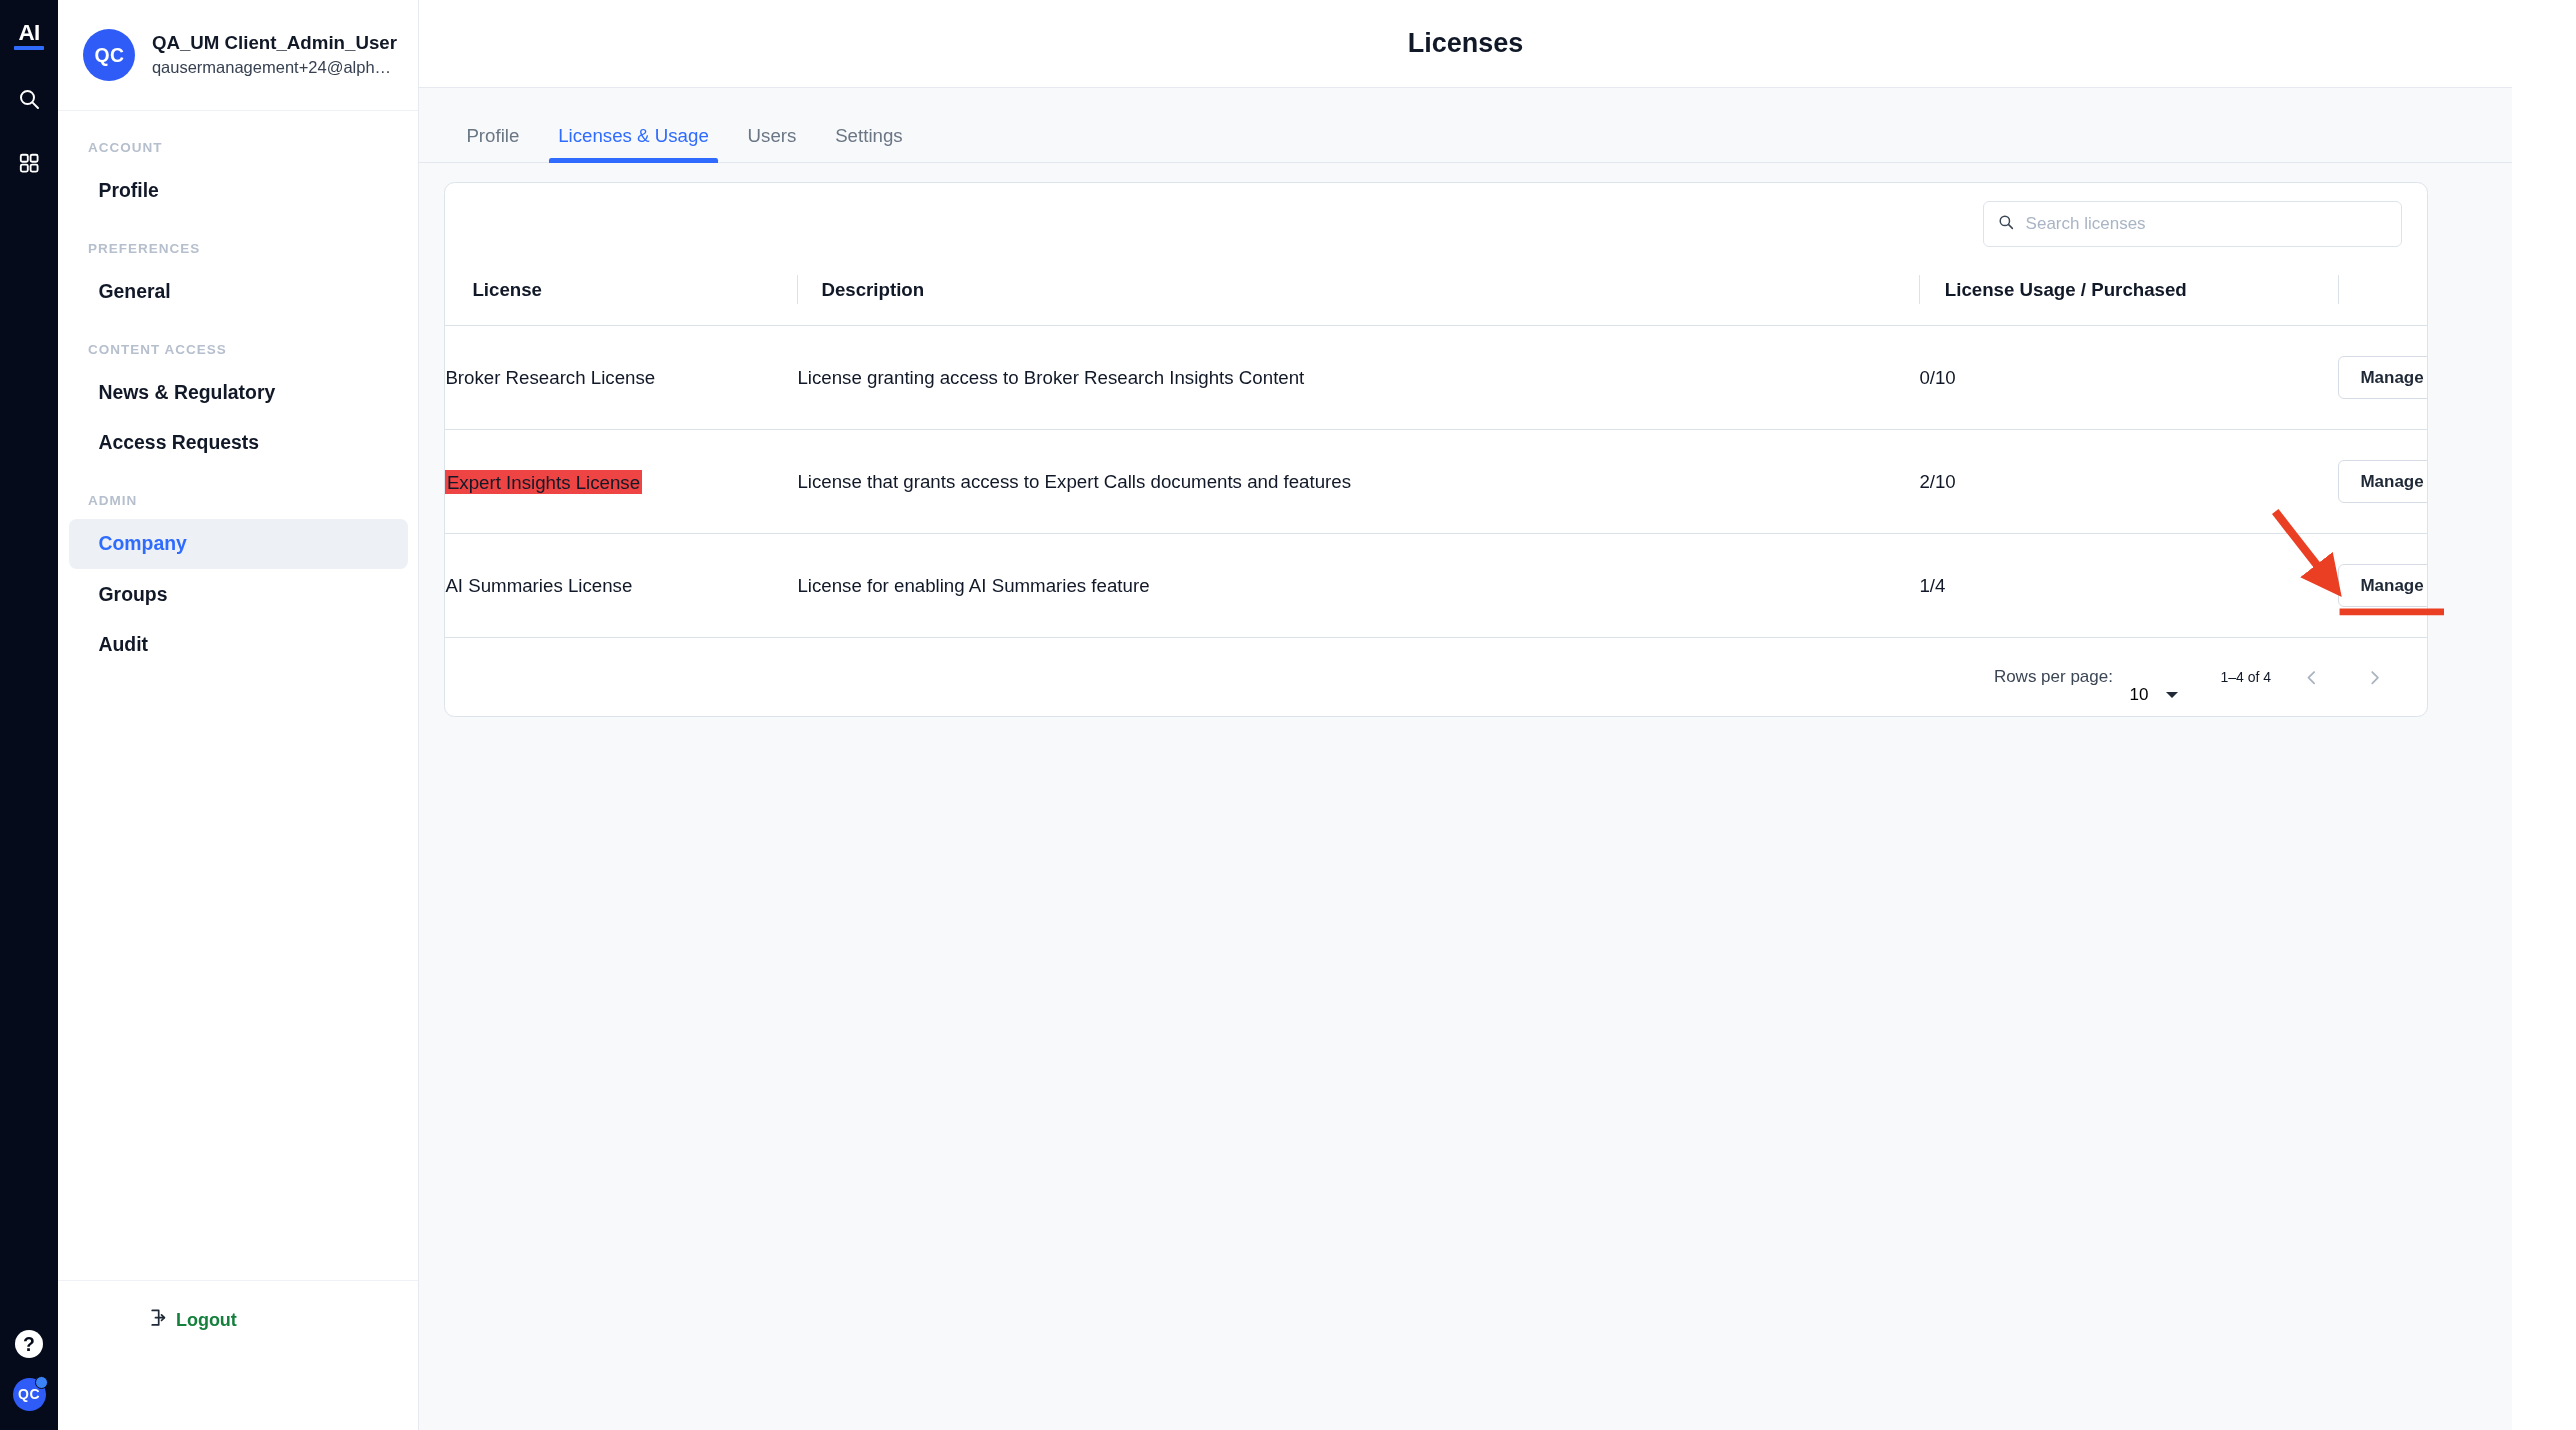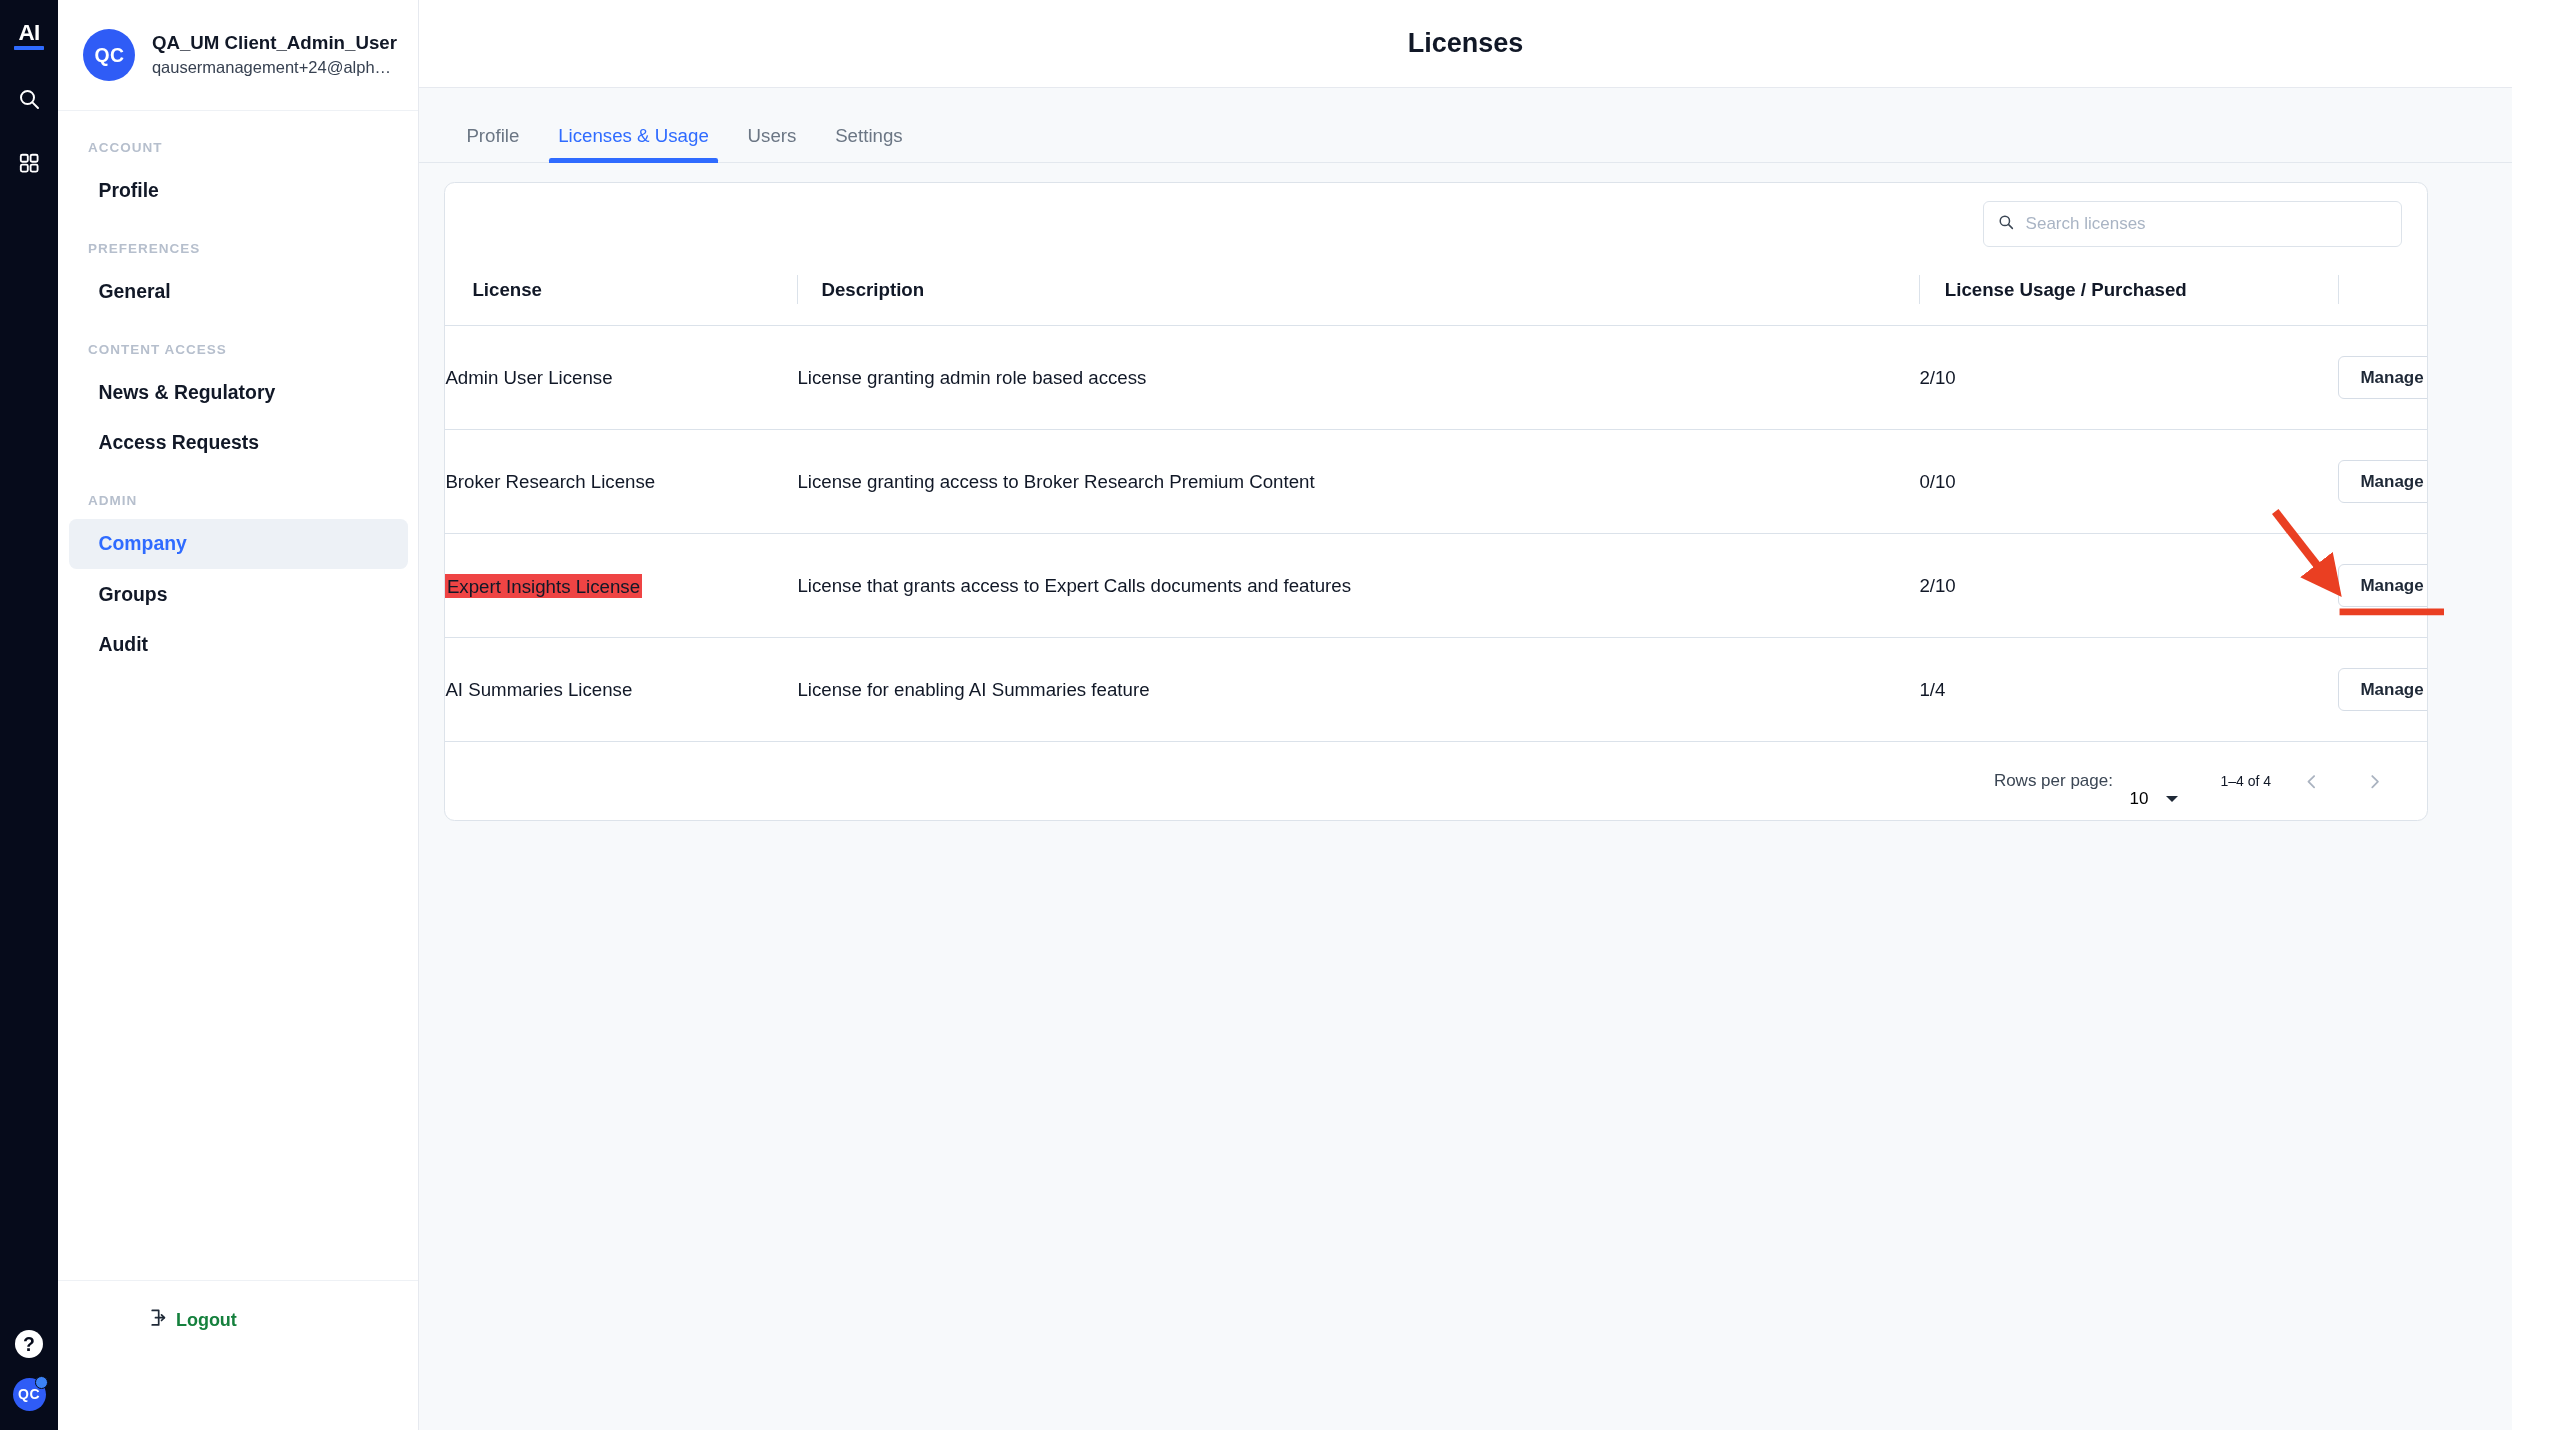--- a/index.html
+++ b/index.html
@@ -342,30 +342,22 @@
                 <span class="divider"></span>
                 <span>License Usage / Purchased</span>
               </th>
               <th class="c-action">
                 <span class="divider"></span>
               </th>
             </tr>
           </thead>
           <tbody>
             <tr>
-              <td class="c-license">Admin User License</td>
-              <td class="c-desc">License granting admin role based access</td>
-              <td class="c-usage">2/10</td>
-              <td class="c-action">
-                <button class="btn-manage">Manage</button>
-              </td>
-            </tr>
-            <tr>
               <td class="c-license">Broker Research License</td>
-              <td class="c-desc">License granting access to Broker Research Premium Content</td>
+              <td class="c-desc">License granting access to Broker Research Insights Content</td>
               <td class="c-usage">0/10</td>
               <td class="c-action">
                 <button class="btn-manage">Manage</button>
               </td>
             </tr>
             <tr>
               <td class="c-license">
                 <span class="hl">Expert Insights License</span>
               </td>
               <td class="c-desc">License that grants access to Expert Calls documents and features</td>

